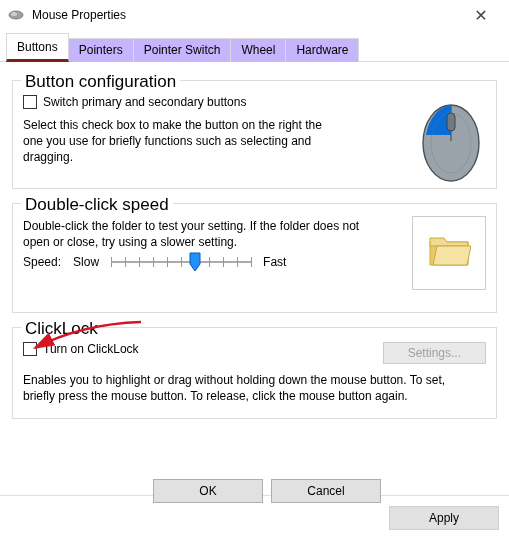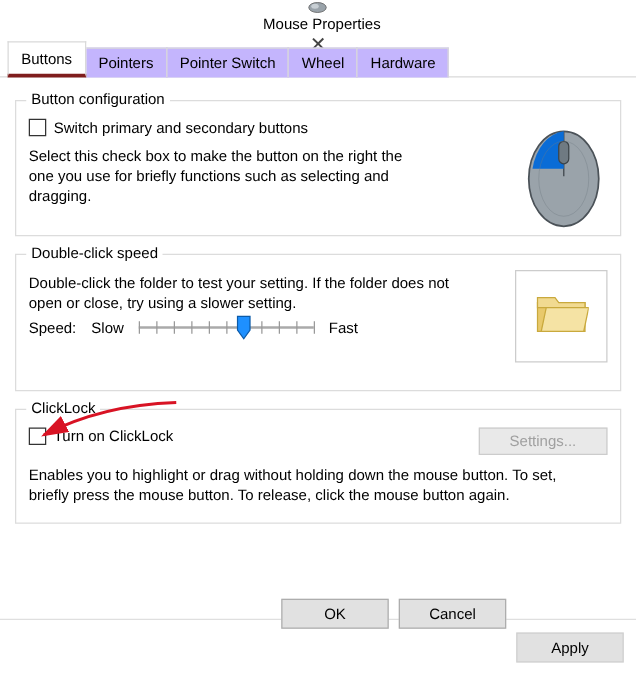--- a/index.html
+++ b/index.html
@@ -12,21 +12,20 @@
     width: 509px;
     height: 538px;
     position: relative;
   }
   .titlebar {
     height: 30px;
     display: flex;
     align-items: center;
     padding: 0 8px;
     background: #fff;
-    flex-direction: column;
   }
   .titlebar .title-icon { width: 18px; display:flex; align-items:center; }
   .titlebar .title-text { flex: 1; padding-left: 6px; font-size: 12px; }
   .titlebar .close { width: 40px; text-align: center; font-size: 16px; color: #444; cursor: pointer; }
   .tabrow {
     display: flex;
     align-items: flex-end;
     padding: 0 6px;
     margin-top: 2px;
     border-bottom: 1px solid #d9d9d9;
@@ -58,21 +57,21 @@
     position: relative;
     margin: 8px 0 14px 0;
     padding: 14px 10px 10px 10px;
   }
   .group .legend {
     position: absolute;
     top: -9px;
     left: 8px;
     background: #fff;
     padding: 0 4px;
-    font-size: 12px;
+    font-size: 17px;
   }
   .checkbox-row {
     display: flex;
     align-items: center;
     gap: 6px;
   }
   .checkbox {
     width: 14px; height: 14px;
     border: 1px solid #333;
     background: #fff;
@@ -139,21 +138,21 @@
     pointer-events: none;
   }
   .button-row {
     position: absolute;
     bottom: 8px;
     right: 10px;
     display: flex;
     gap: 8px;
   }
   .dlg-btn {
-    width: 86px;
+    width: 110px;
     height: 24px;
     border: 1px solid #adadad;
     background: #e1e1e1;
     font-size: 12px;
     cursor: pointer;
     display:flex;align-items:center;justify-content:center;
   }
   .dlg-btn.disabled {
     color: #000000;
     border-color: #cfcfcf;

